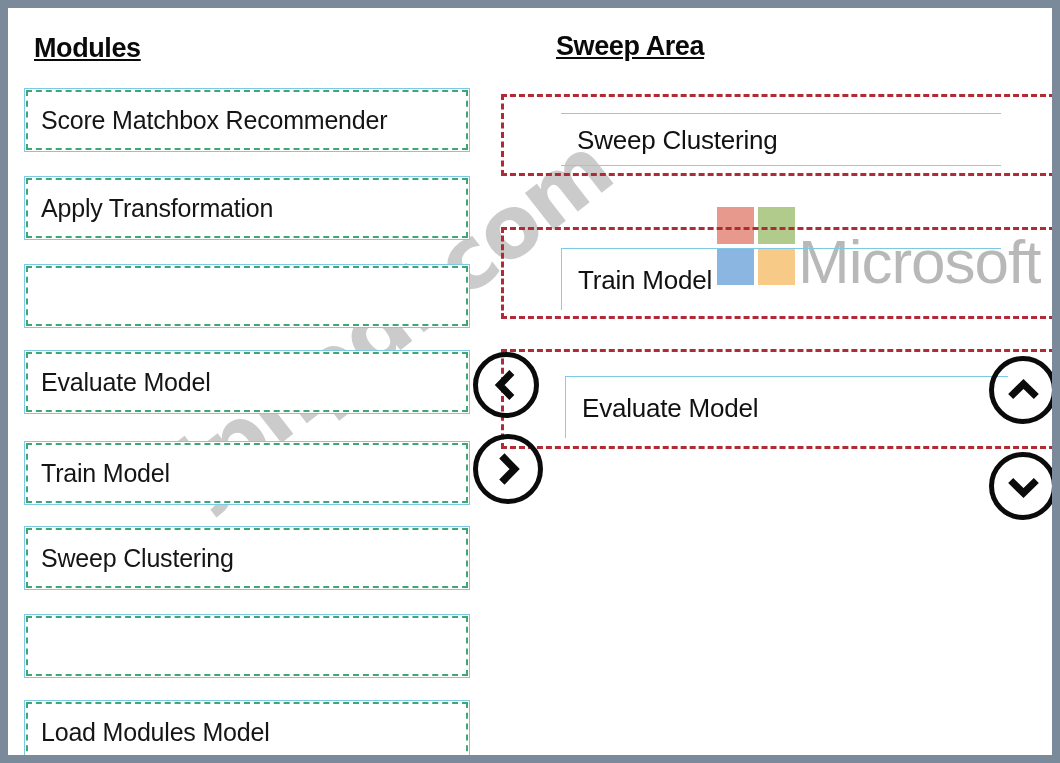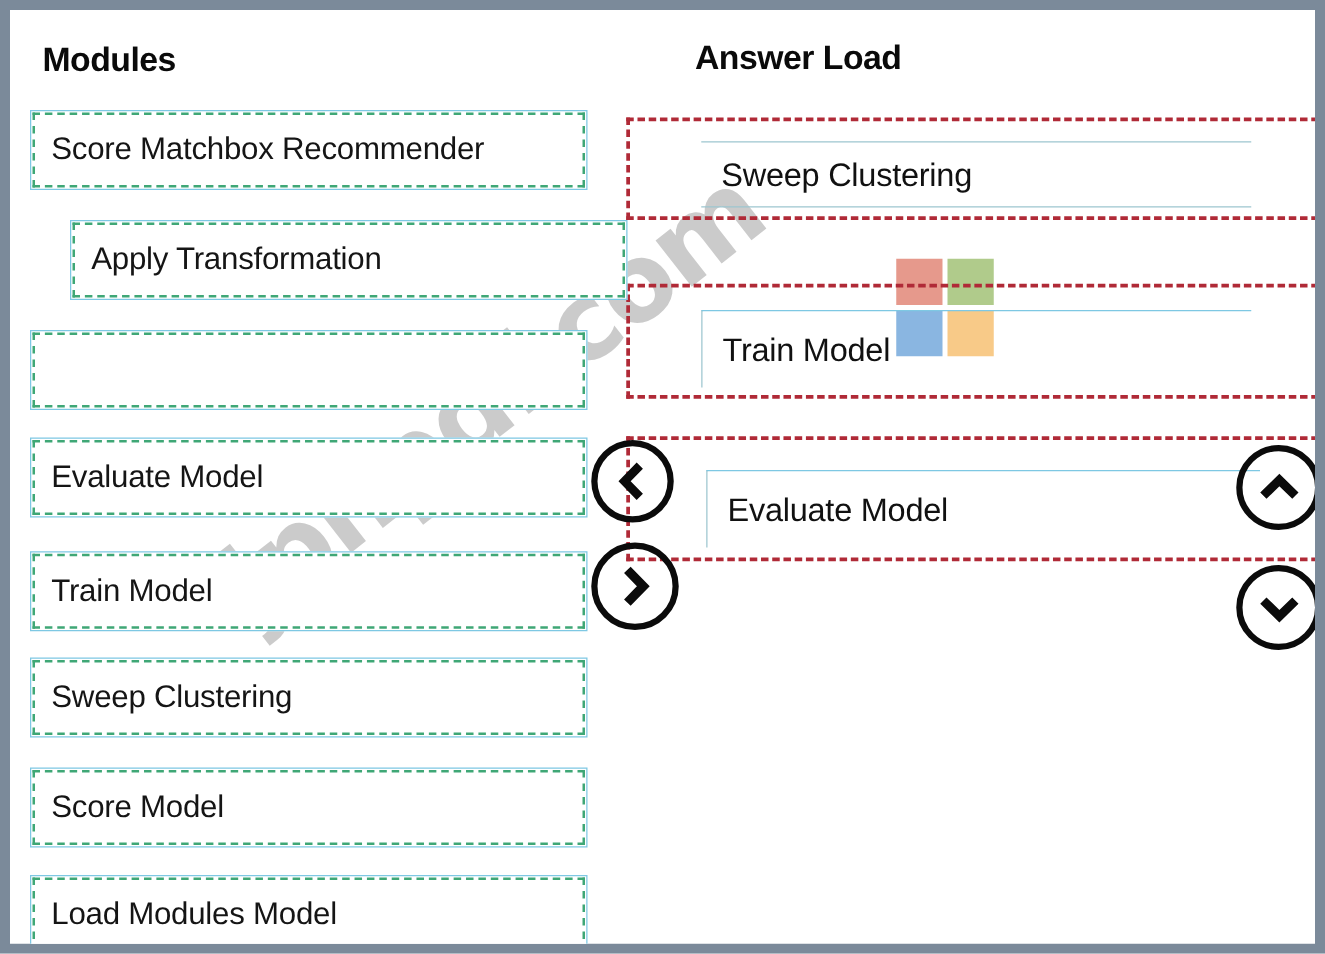--- a/index.html
+++ b/index.html
@@ -68,20 +68,21 @@
   .wm-ms-logo i.y { left: 41px; top: 41px; background: rgba(243,170,63,0.62); }
 
   
   .heading {
     position: absolute;
     font-weight: bold;
     font-size: 27px;
     color: #0a0a0a;
     letter-spacing: -0.4px;
     z-index: 20;
+    text-decoration: underline;
   }
   #modules-title  { left: 26px;  top: 25px; }
   #answer-title   { left: 548px; top: 23px; }
 
   
   .module-box {
     position: absolute;
     left: 16px;
     width: 446px;
     height: 64px;
@@ -165,53 +166,53 @@
 
 <div id="screen">
 
   <div class="wm-layer">
     <div class="wm-ms-logo">
       <i class="r"></i>
         <i class="g"></i>
         <i class="b"></i>
         <i class="y"></i>
     </div>
+    <div class="wm-ms-word">Microsoft</div>
     <div class="wm-jpnpdf">jpnpdf.com</div>
   </div>
 
   <div class="heading" id="modules-title">Modules</div>
-  <div class="heading" id="answer-title">Answer Load</div>
+  <div class="heading" id="answer-title">Sweep Area</div>
 
   <div id="modules-list">
       <div class="module-box" style="top: 80px;">
         <div class="dash"></div>
         <span class="mlabel">Score Matchbox Recommender</span>
       </div>
-      <div class="module-box" style="top: 168px; margin-left: 32px;">
+      <div class="module-box" style="top: 168px;">
         <div class="dash"></div>
         <span class="mlabel">Apply Transformation</span>
       </div>
       <div class="module-box" style="top: 256px;">
         <div class="dash"></div>
       </div>
       <div class="module-box" style="top: 342px;">
         <div class="dash"></div>
         <span class="mlabel">Evaluate Model</span>
       </div>
       <div class="module-box" style="top: 433px;">
         <div class="dash"></div>
         <span class="mlabel">Train Model</span>
       </div>
       <div class="module-box" style="top: 518px;">
         <div class="dash"></div>
         <span class="mlabel">Sweep Clustering</span>
       </div>
       <div class="module-box" style="top: 606px;">
         <div class="dash"></div>
-        <span class="mlabel">Score Model</span>
       </div>
       <div class="module-box" style="top: 692px;">
         <div class="dash"></div>
         <span class="mlabel">Load Modules Model</span>
       </div>
     </div>
 
   <div id="dropzones">
       <div class="drop-zone" style="top: 86px; height: 82px;"></div>
       <div class="drop-zone" style="top: 219px; height: 92px;"></div>

